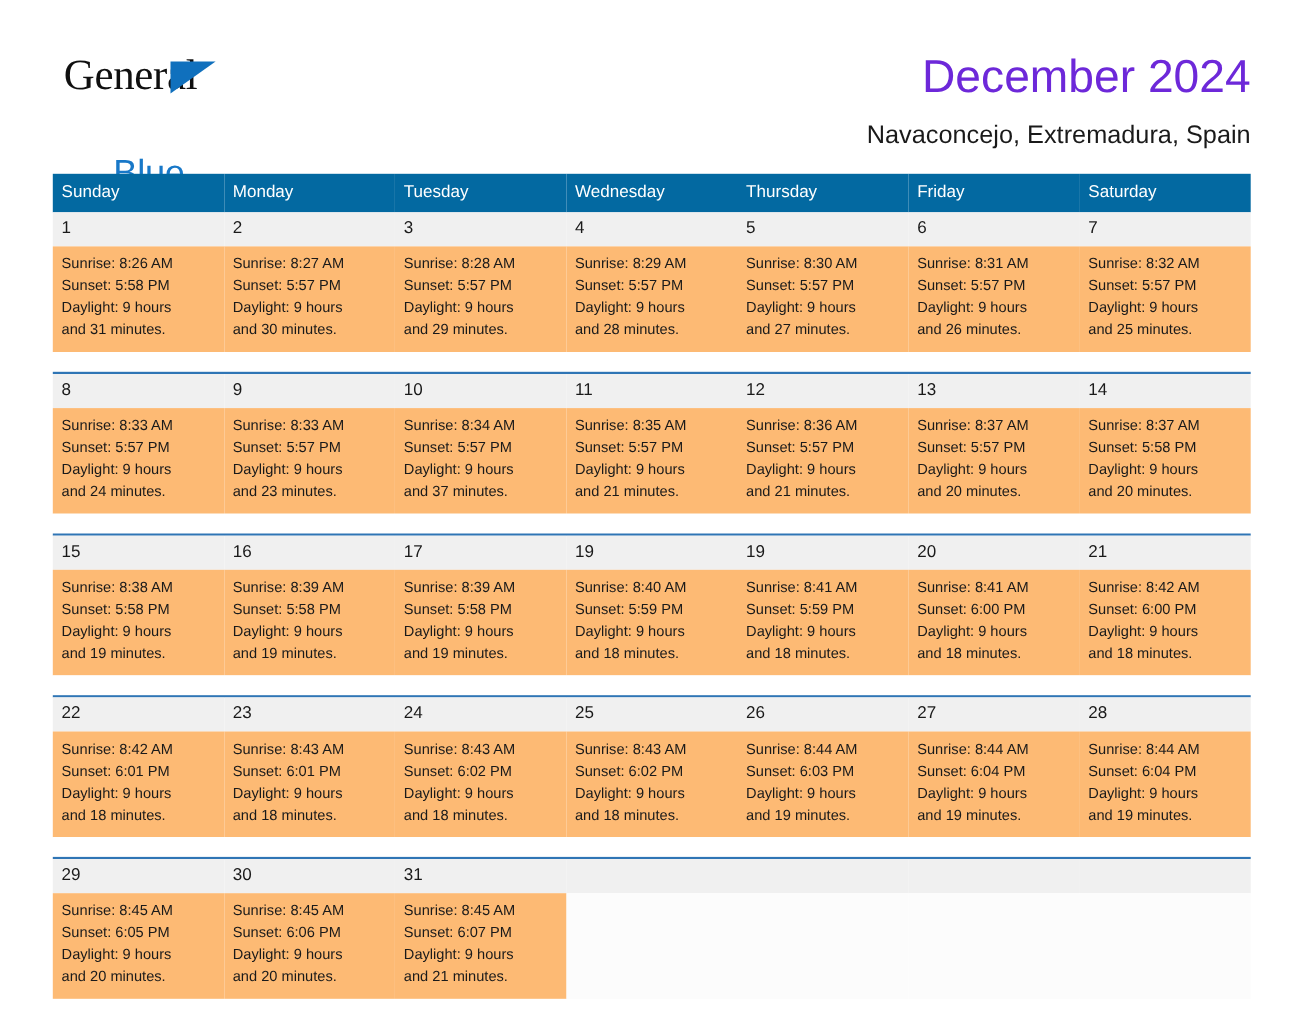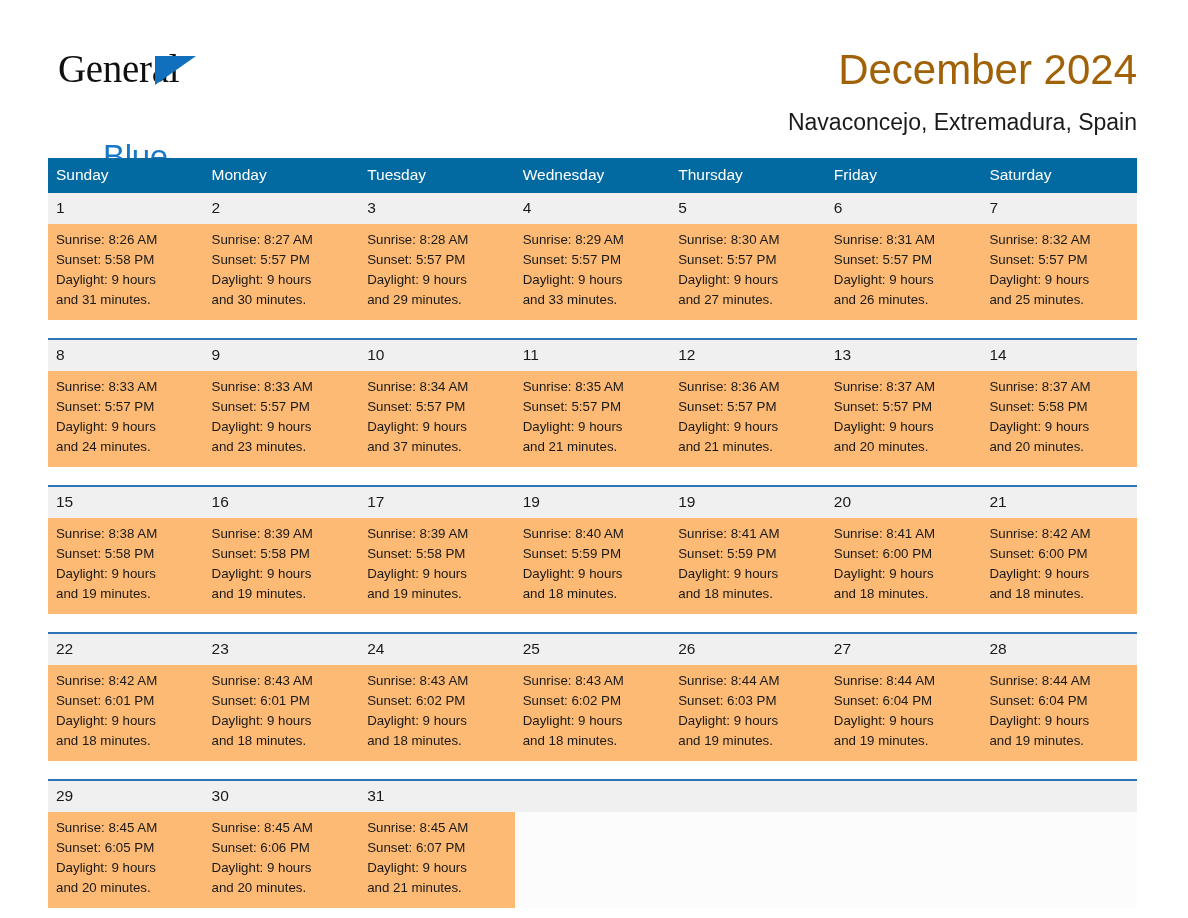--- a/index.html
+++ b/index.html
@@ -77,21 +77,21 @@
   .title-block {
     position: absolute;
     right: 0;
     top: 0;
     text-align: right;
   }
   .cal-title {
     font-size: 42px;
     line-height: 52px;
     font-weight: 400;
-    color: #a16207;
+    color: #6d28d9;
     white-space: nowrap;
   }
   .cal-subtitle {
     margin-top: 12px;
     font-size: 23px;
     line-height: 28px;
     font-weight: 400;
     color: #1a1a1a;
     white-space: nowrap;
   }
@@ -214,21 +214,21 @@
             <td class="daybody">
               <div class="info-line">Sunrise: 8:28 AM</div>
               <div class="info-line">Sunset: 5:57 PM</div>
               <div class="info-line">Daylight: 9 hours</div>
               <div class="info-line">and 29 minutes.</div>
             </td>
             <td class="daybody">
               <div class="info-line">Sunrise: 8:29 AM</div>
               <div class="info-line">Sunset: 5:57 PM</div>
               <div class="info-line">Daylight: 9 hours</div>
-              <div class="info-line">and 33 minutes.</div>
+              <div class="info-line">and 28 minutes.</div>
             </td>
             <td class="daybody">
               <div class="info-line">Sunrise: 8:30 AM</div>
               <div class="info-line">Sunset: 5:57 PM</div>
               <div class="info-line">Daylight: 9 hours</div>
               <div class="info-line">and 27 minutes.</div>
             </td>
             <td class="daybody">
               <div class="info-line">Sunrise: 8:31 AM</div>
               <div class="info-line">Sunset: 5:57 PM</div>

